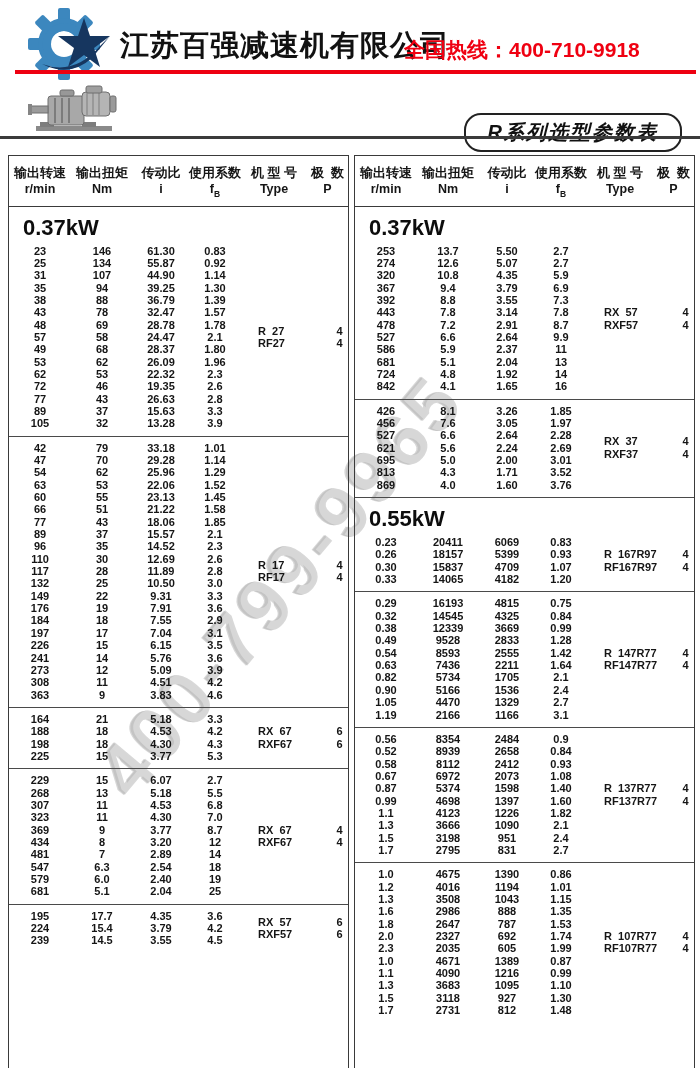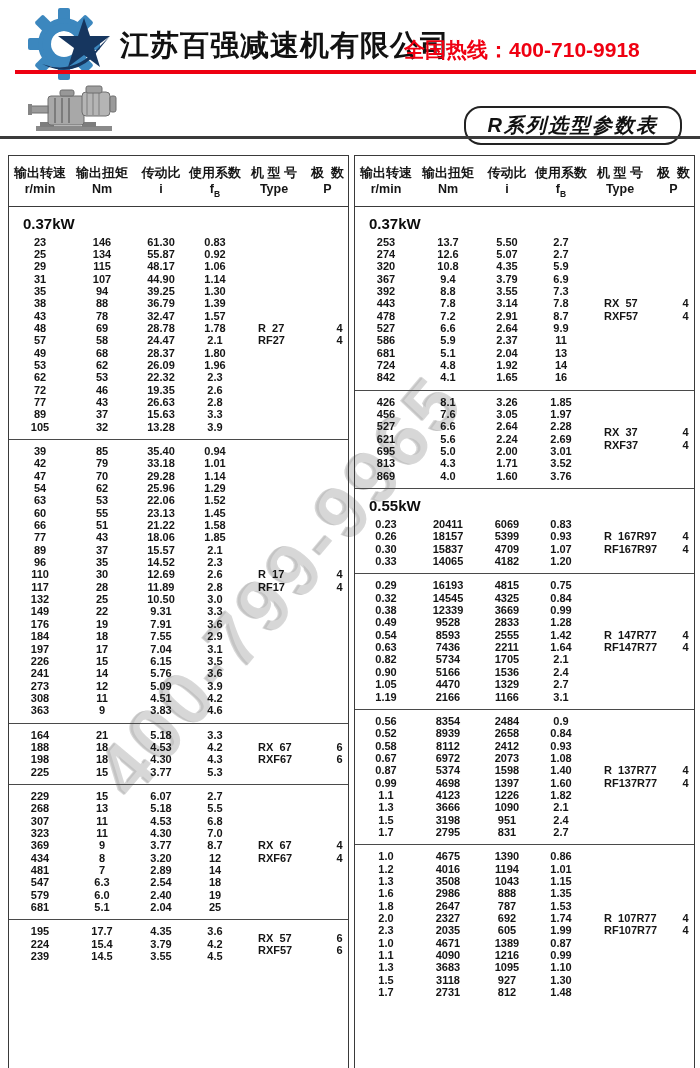--- a/index.html
+++ b/index.html
@@ -6,21 +6,21 @@
   html,body { background:#fff; }
   body { font-family:"Liberation Sans","DejaVu Sans",sans-serif; }
   .page { position:relative; width:700px; height:1068px; background:#fff; overflow:hidden; margin:0 auto; }
 
   
   .logo { position:absolute; left:22px; top:6px; }
   .company-name { position:absolute; left:120px; top:26px; font-size:29px; font-weight:bold; color:#111; letter-spacing:1px; white-space:nowrap; }
   .hotline { position:absolute; left:404px; top:36px; font-size:21px; font-weight:bold; color:#ef0011; white-space:nowrap; }
   .red-line { position:absolute; left:15px; right:4px; top:70px; height:4px; background:#ee0011; }
   .product-img { position:absolute; left:24px; top:82px; }
-  .series-box { position:absolute; right:18px; top:106px; border:2px solid #222; border-radius:17px; padding:4px 22px; background:#fff; }
+  .series-box { position:absolute; right:18px; top:113px; border:2px solid #222; border-radius:17px; padding:4px 22px; background:#fff; }
   .series-box span { font-size:20px; font-weight:bold; font-style:italic; color:#111; letter-spacing:2px; white-space:nowrap; }
   .dark-line { position:absolute; left:0; right:0; top:136px; height:3px; background:#3b3b3b; }
 
   
   .watermark { position:absolute; left:112px; top:742px; z-index:1; transform:rotate(-50deg); transform-origin:0 50%;
     font-size:76px; font-weight:bold; letter-spacing:4px; white-space:nowrap;
     color:rgba(178,178,178,0.5); text-shadow:2px 2px 0 rgba(255,255,255,0.95), -1px -1px 0 rgba(140,140,140,0.35);
     pointer-events:none; }
 
   
@@ -29,21 +29,21 @@
   .rtable.right { left:354px; }
 
   .thead { border-bottom:1px solid #3a3a3a; padding:8px 0 4px; }
   .thead-row { display:grid; grid-template-columns:62px 62px 56px 52px 66px 41px; text-align:center; }
   .thead-row.cn { font-size:13px; font-weight:bold; line-height:17px; white-space:pre; }
   .thead-row.en { font-size:12.5px; font-weight:bold; line-height:16px; }
   .thead-row sub { font-size:8.5px; }
 
   .table-section { padding:5px 0 6px; position:relative; }
   .table-section + .table-section { border-top:1px solid #4a4a4a; }
-  .power-title { font-size:15px; font-weight:bold; padding:3px 0 4px 14px; color:#0d0d0d; }
+  .power-title { font-size:22px; font-weight:bold; padding:3px 0 4px 14px; color:#0d0d0d; }
   .section-body { position:relative; }
   .trow { display:grid; grid-template-columns:62px 62px 56px 52px; }
   .tcell { text-align:center; font-size:11px; font-weight:bold; line-height:12.35px; white-space:nowrap; }
   .type-overlay { position:absolute; left:244px; top:0; bottom:0; width:107px; display:flex; flex-direction:column; justify-content:center; }
   .type-line { display:grid; grid-template-columns:66px 41px; }
   .type-name { font-size:11px; font-weight:bold; line-height:12.35px; text-align:left; padding-left:5px; white-space:pre; }
   .type-pole { font-size:11px; font-weight:bold; line-height:12.35px; text-align:center; }
 </style>
 </head>
 <body>
@@ -136,26 +136,20 @@
               <div class="tcell">61.30</div>
               <div class="tcell">0.83</div>
             </div>
             <div class="trow">
               <div class="tcell">25</div>
               <div class="tcell">134</div>
               <div class="tcell">55.87</div>
               <div class="tcell">0.92</div>
             </div>
             <div class="trow">
-              <div class="tcell">29</div>
-              <div class="tcell">115</div>
-              <div class="tcell">48.17</div>
-              <div class="tcell">1.06</div>
-            </div>
-            <div class="trow">
               <div class="tcell">31</div>
               <div class="tcell">107</div>
               <div class="tcell">44.90</div>
               <div class="tcell">1.14</div>
             </div>
             <div class="trow">
               <div class="tcell">35</div>
               <div class="tcell">94</div>
               <div class="tcell">39.25</div>
               <div class="tcell">1.30</div>
@@ -233,26 +227,20 @@
               </div>
               <div class="type-line">
                 <div class="type-name">RF27</div>
                 <div class="type-pole">4</div>
               </div>
             </div>
           </div>
         </div>
         <div class="table-section">
           <div class="section-body">
-            <div class="trow">
-              <div class="tcell">39</div>
-              <div class="tcell">85</div>
-              <div class="tcell">35.40</div>
-              <div class="tcell">0.94</div>
-            </div>
             <div class="trow">
               <div class="tcell">42</div>
               <div class="tcell">79</div>
               <div class="tcell">33.18</div>
               <div class="tcell">1.01</div>
             </div>
             <div class="trow">
               <div class="tcell">47</div>
               <div class="tcell">70</div>
               <div class="tcell">29.28</div>

